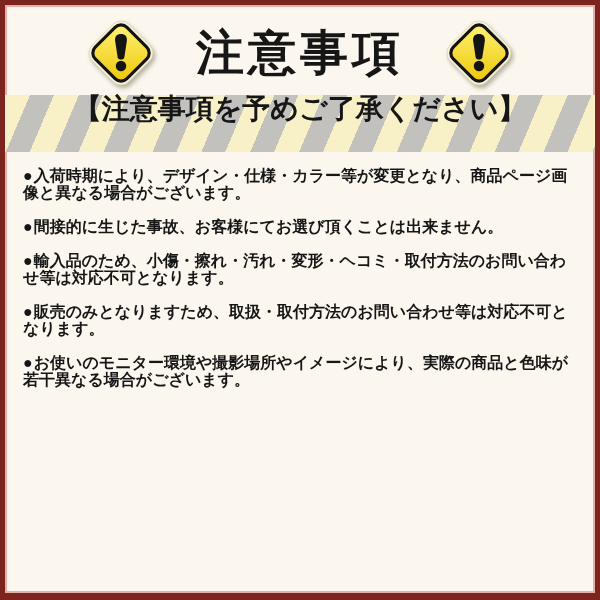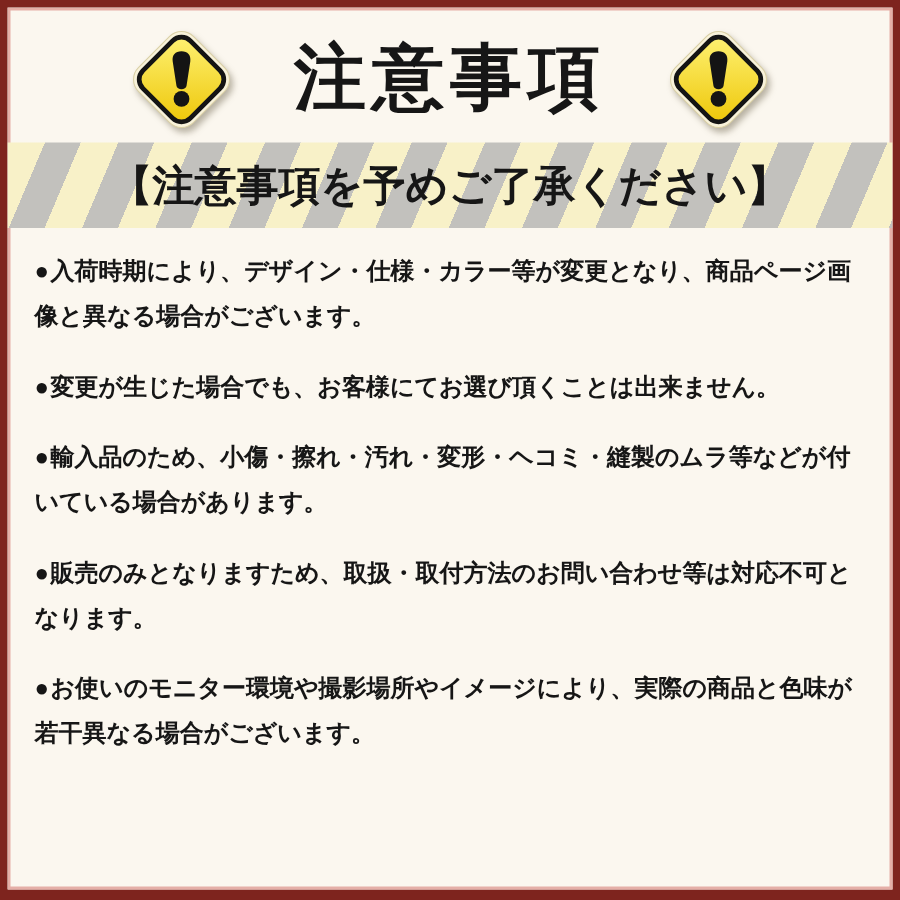--- a/index.html
+++ b/index.html
@@ -47,37 +47,37 @@
     color:var(--text);
     line-height:1;
     white-space:nowrap;
   }
   .hazard-band{
     height:57px;
     background:repeating-linear-gradient(113deg,
       var(--stripe-yellow) 0 23px,
       var(--stripe-gray) 23px 45px);
     display:flex;
-    align-items:center;
+    align-items:flex-start;
     justify-content:center;
   }
   .banner-text{
     font-size:28px;
     font-weight:900;
     color:var(--text);
     line-height:1;
     white-space:nowrap;
   }
   .notices{
     padding:15px 18px 0 18px;
   }
   .notice-item{
     font-size:16px;
     font-weight:bold;
-    line-height:30px;
+    line-height:17px;
     margin-bottom:17px;
     color:var(--text);
     text-align:left;
   }
   .bullet{margin-right:1px;}
 </style>
 </head>
 <body>
 
 <div class="frame">
@@ -116,20 +116,20 @@
         <circle cx="50" cy="68.5" r="7.5" fill="#141414"></circle>
       </svg>
     </div>
 
     <div class="hazard-band">
       <div class="banner-text">【注意事項を予めご了承ください】</div>
     </div>
 
     <div class="notices">
       <div class="notice-item"><span class="bullet">●</span><span>入荷時期により、デザイン・仕様・カラー等が変更となり、商品ページ画像と異なる場合がございます。</span></div>
-      <div class="notice-item"><span class="bullet">●</span><span>変更が生じた場合でも、お客様にてお選び頂くことは出来ません。</span></div>
-      <div class="notice-item"><span class="bullet">●</span><span>輸入品のため、小傷・擦れ・汚れ・変形・ヘコミ・縫製のムラ等などが付いている場合があります。</span></div>
+      <div class="notice-item"><span class="bullet">●</span><span>間接的に生じた事故、お客様にてお選び頂くことは出来ません。</span></div>
+      <div class="notice-item"><span class="bullet">●</span><span>輸入品のため、小傷・擦れ・汚れ・変形・ヘコミ・取付方法のお問い合わせ等は対応不可となります。</span></div>
       <div class="notice-item"><span class="bullet">●</span><span>販売のみとなりますため、取扱・取付方法のお問い合わせ等は対応不可となります。</span></div>
       <div class="notice-item"><span class="bullet">●</span><span>お使いのモニター環境や撮影場所やイメージにより、実際の商品と色味が若干異なる場合がございます。</span></div>
     </div>
 
   </div>
 </div>
 
 </body></html>

